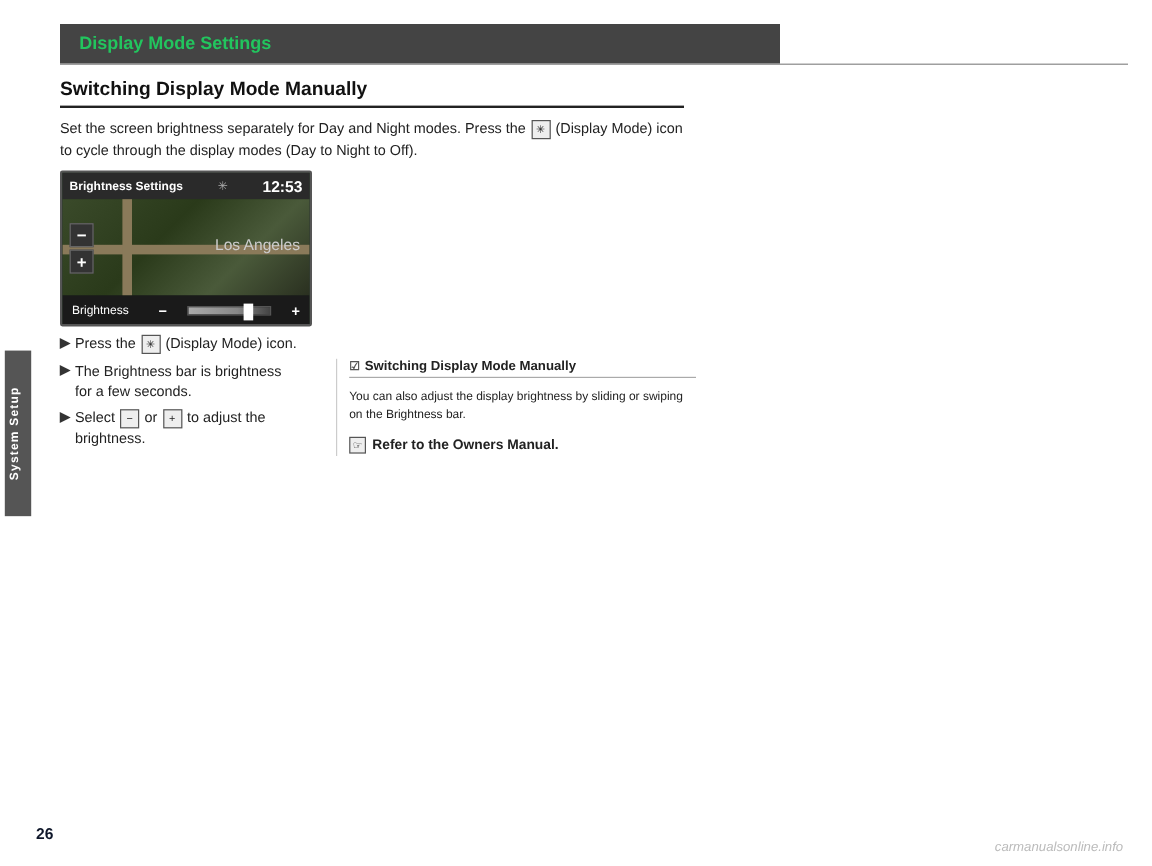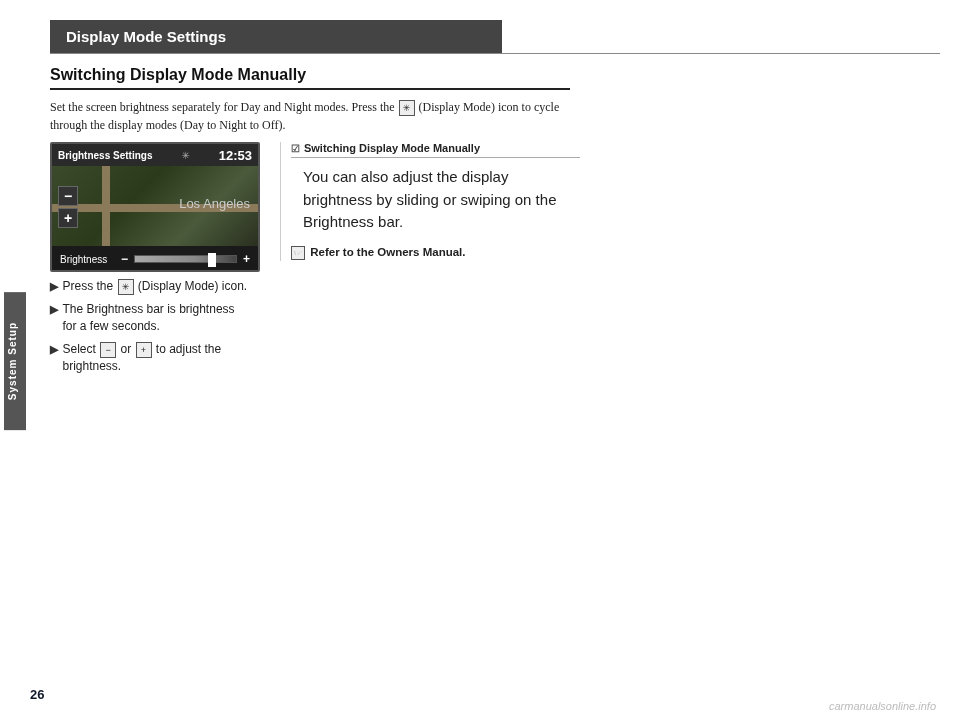--- a/index.html
+++ b/index.html
@@ -57,27 +57,27 @@
       left: 30px;
       top: 0;
       right: 0;
       bottom: 0;
       padding: 0 20px 20px 20px;
     }
 
     
     .header-bar {
       background: #444;
-      color: #ffffff;
+      color: #22c55e;
       font-size: 15px;
       font-weight: bold;
       padding: 8px 16px;
       margin-bottom: 0;
       margin-top: 20px;
-      width: 452px;
+      width: 600px;
     }
 
     
     .header-rule {
       border: none;
       border-top: 1px solid #888;
       margin: 0 0 10px 0;
       width: 100%;
     }
 
@@ -92,28 +92,27 @@
       width: 520px;
     }
 
     
     .body-text {
       font-size: 12px;
       color: #222;
       margin-bottom: 8px;
       line-height: 1.5;
       max-width: 520px;
-      font-family: Liberation Serif, serif;
     }
 
     
     .content-columns {
       display: flex;
       gap: 20px;
-      align-items: flex-start;
+      align-items: flex-end;
     }
 
     
     .left-col {
       display: flex;
       flex-direction: column;
       gap: 0;
     }
 
     
@@ -206,21 +205,21 @@
       color: #ccc;
       font-size: 13px;
     }
 
     .screen-brightness-bar {
       background: #1a1a1a;
       height: 26px;
       display: flex;
       align-items: center;
       padding: 0 8px;
-      gap: 6px;
+      gap: 17px;
       color: #fff;
       font-size: 10px;
     }
     .brightness-label {
       font-size: 10px;
       color: #fff;
       min-width: 55px;
     }
     .brightness-minus {
       color: #fff;
@@ -301,25 +300,24 @@
       align-items: center;
       gap: 4px;
     }
     .info-box-title::before {
       content: '☑';
       font-size: 10px;
       color: #555;
     }
 
     .info-text {
-      font-size: 15px;
+      font-size: 10px;
       color: #222;
       line-height: 1.5;
       margin-bottom: 10px;
-      margin-left: 12px;
     }
 
     .refer-text {
       font-size: 11.5px;
       color: #222;
       line-height: 1.5;
     }
     .refer-bold {
       font-weight: bold;
     }

